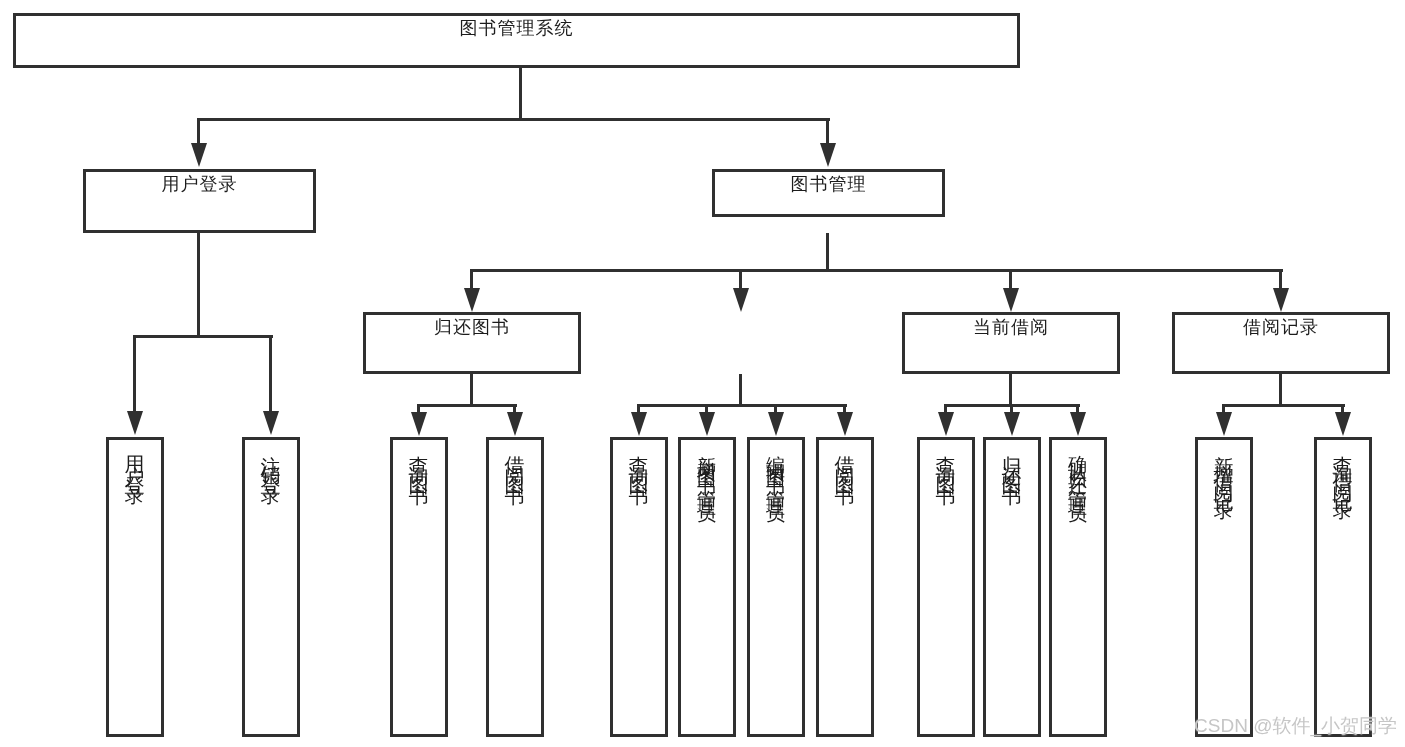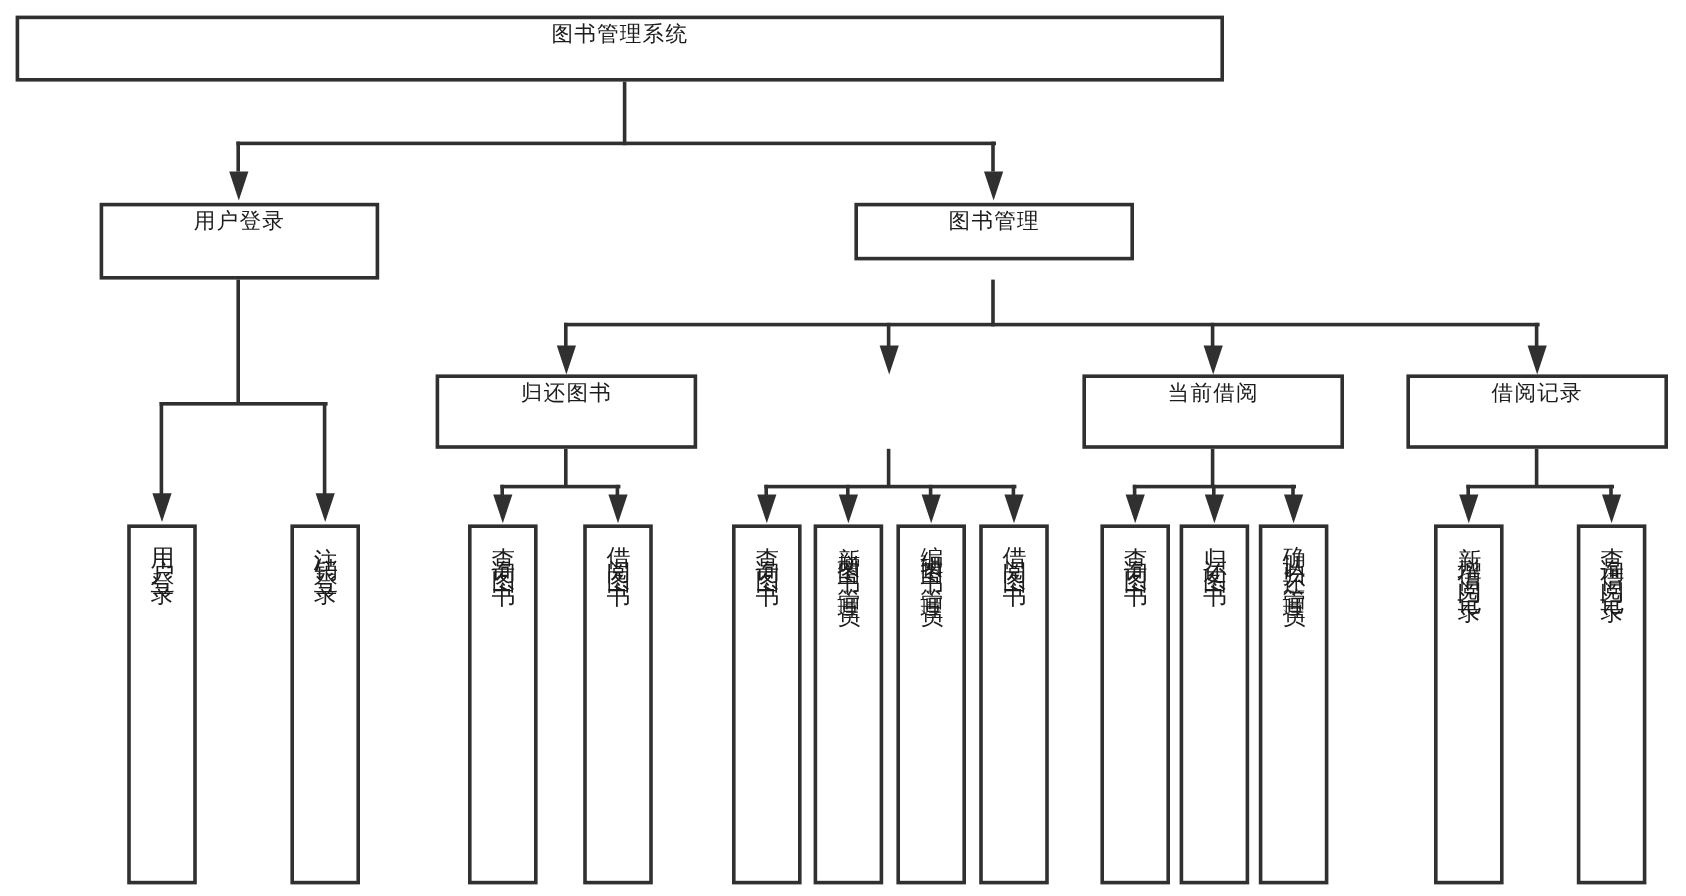--- a/index.html
+++ b/index.html
@@ -179,14 +179,15 @@
     <span class="vtext" style="letter-spacing:7px;font-size:19px">确认归还（管理员）</span>
   </div>
 
   <div class="box" style="left:1195px;top:437px;width:58px;height:300px">
     <span class="vtext" style="letter-spacing:9px">新增借阅记录</span>
   </div>
   <div class="box" style="left:1314px;top:437px;width:58px;height:300px">
     <span class="vtext" style="letter-spacing:9px">查询借阅记录</span>
   </div>
 
+  <div class="watermark">CSDN @软件_小贺同学</div>
 
 </div>
 
 </body></html>

